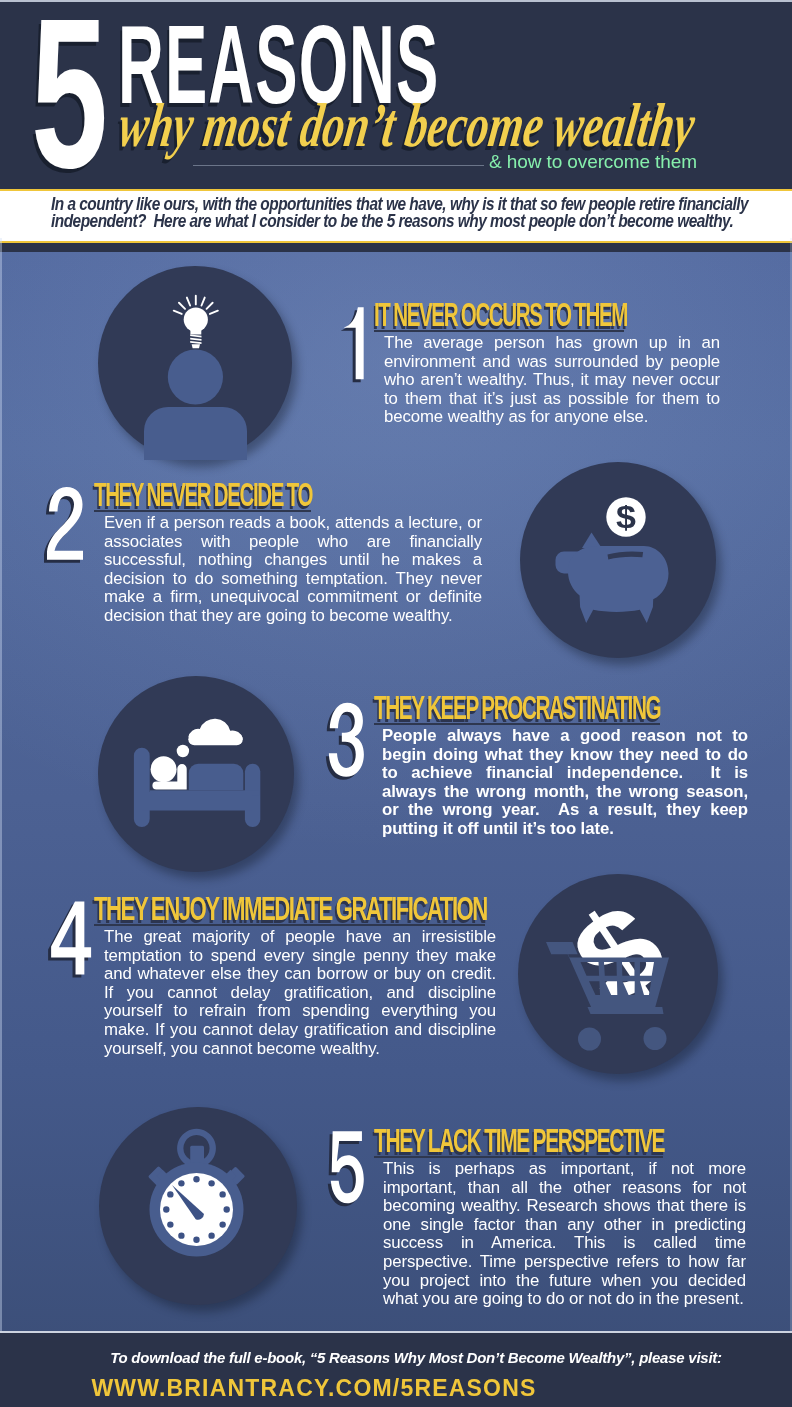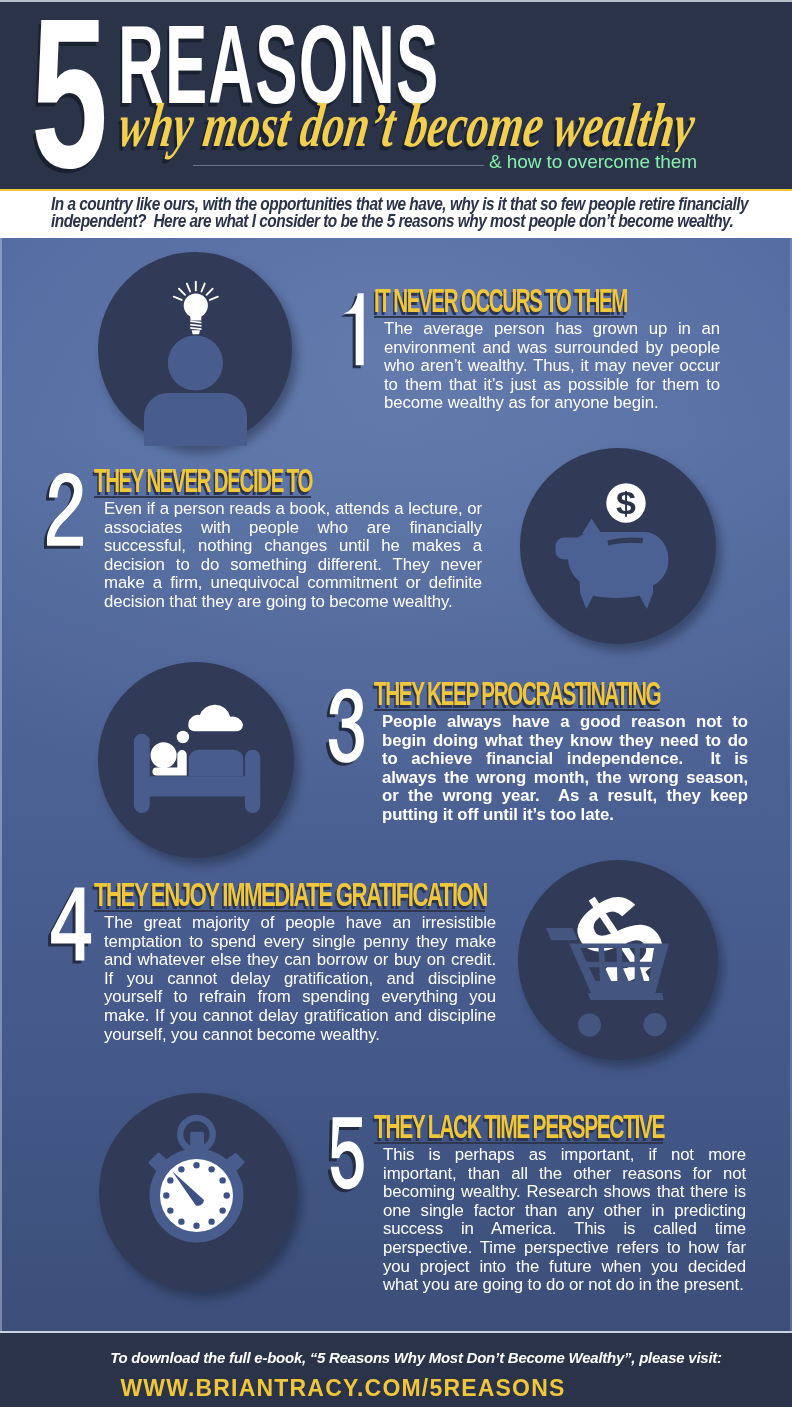--- a/index.html
+++ b/index.html
@@ -29,21 +29,21 @@
 
   
   .intro{position:absolute;left:0;top:189px;width:792px;height:54px;background:#fff;
          border-top:2.5px solid #f0c63a;border-bottom:2.5px solid #f0c63a;}
   .intro-text{position:absolute;left:51px;top:5px;width:824px;font-family:"Liberation Sans",sans-serif;
         font-weight:bold;font-style:italic;font-size:18px;line-height:16.5px;color:#2b3349;
         letter-spacing:-0.6px;transform:scaleX(0.857);transform-origin:left top;
         white-space:pre-wrap;}
 
   
-  .body{position:absolute;left:0;top:238px;width:792px;height:1093px;
+  .body{position:absolute;left:0;top:252px;width:792px;height:1093px;
         background:
           radial-gradient(110% 60% at 50% 10%, rgba(190,210,245,0.18) 0%, rgba(190,210,245,0.0) 75%),
           linear-gradient(180deg,#4e659c 0%,#51699e 18%,#4c6193 50%,#44598a 75%,#3c4f79 100%);
         overflow:hidden;}
   .edge-l{position:absolute;left:0;top:238px;width:2px;height:1093px;background:rgba(210,222,245,0.40);}
   .edge-r{position:absolute;right:0;top:238px;width:2px;height:1093px;background:rgba(210,222,245,0.22);}
 
   
   .circ{position:absolute;border-radius:50%;background:#313a56;
         box-shadow:5px 7px 10px rgba(18,24,40,0.40);}
@@ -63,21 +63,21 @@
          text-align:justify;letter-spacing:-0.1px;white-space:pre-wrap;}
 
   
   .footer{position:absolute;left:0;top:1331px;width:792px;height:76px;background:#2b3349;}
   .footer-topline{position:absolute;left:0;top:0;width:792px;height:2px;background:#ccd3e0;}
   .footer-line1{position:absolute;left:0;top:18px;width:792px;text-align:center;
         font-family:"Liberation Sans",sans-serif;font-weight:bold;font-style:italic;font-size:15px;
         color:#ffffff;letter-spacing:-0.25px;padding-left:40px;}
   .footer-line2{position:absolute;left:0;top:44px;width:628px;text-align:center;
         font-family:"Liberation Sans",sans-serif;font-weight:bold;font-size:23px;
-        color:#f0c63a;letter-spacing:1.2px;margin-left:29px;}
+        color:#f0c63a;letter-spacing:1.2px;}
 </style>
 </head>
 <body>
 
 <div class="page">
 
   <div class="header">
     <div class="header-topline"></div>
     <div class="big5">5</div>
     <div class="reasons">REASONS</div>
@@ -119,21 +119,21 @@
 </svg>
       </div>
   <div class="rnum">
         <svg class="numsvg" width="25.33" height="80.73" viewBox="-5.00 -5.00 57.00 111.00" preserveAspectRatio="none" style="left:341.33px;top:50.64px;">
           <path d="M 1 29 C 17 26 28 17 33 1 L 46 1 L 46 100 L 28 100 L 28 29 Z" fill="#252d44" transform="translate(-6.750,4.125)"></path>
           <path d="M 1 29 C 17 26 28 17 33 1 L 46 1 L 46 100 L 28 100 L 28 29 Z" fill="#ffffff"></path>
         </svg>
       </div>
   <div class="rhead" style="left:374px;top:46px;font-size:33px;transform:scaleX(0.622);">IT NEVER OCCURS TO THEM</div>
   <div class="rrule" style="left:374px;top:78px;width:250px;"></div>
-  <div class="rbody" style="left:384px;top:82px;width:336px;font-size:16.8px;line-height:18.6px;">The average person has grown up in an environment and was surrounded by people who aren’t wealthy. Thus, it may never occur to them that it’s just as possible for them to become wealthy as for anyone begin.</div>
+  <div class="rbody" style="left:384px;top:82px;width:336px;font-size:16.8px;line-height:18.6px;">The average person has grown up in an environment and was surrounded by people who aren’t wealthy. Thus, it may never occur to them that it’s just as possible for them to become wealthy as for anyone else.</div>
   <div class="circ" style="left:520px;top:210px;width:196px;height:196px;">
 <svg class="icon" viewBox="0 0 196 196">
   <g fill="#4c6193">
 
     <path d="M71.5 70.5 l11.5 17.5 l-21.0 -2.0 z"></path>
 
     <path d="M63 89.5 h-19 a8.5 8.5 0 0 0 -8.5 8.5 v5 a8.5 8.5 0 0 0 8.5 8.5 h19 z"></path>
 
     <path d="M78 84 h46 c13.5 0 24.5 12.2 24.5 27.5 c0 11.5 -6.2 21.5 -15.3 25.8
              l-0.3 7.6 l-6.1 16 l-7.0 -13.2 c-7.0 1.4 -14.8 2.2 -23.3 2.2
@@ -148,21 +148,21 @@
 </svg>
       </div>
   <div class="rnum">
         <svg class="numsvg" width="42.00" height="80.75" viewBox="-4.00 -19.00 84.00 125.00" preserveAspectRatio="none" style="left:44.00px;top:231.12px;">
           <path d="M 2 100 L 2 87 C 4 74 13 62 29 50 C 41 41 48 34 51 29 C 54 24 56 19 56 14 C 56 6 50 1 41 1 C 30 1 24 9 23 25 L 6 25 C 7 3 19 -13 41 -13 C 61 -13 73 -2 73 14 C 73 24 69 33 61 41 C 55 47 46 55 34 64 C 25 71 19 79 17 86 L 74 86 L 74 100 Z" fill="#252d44" transform="translate(-6.000,4.644)"></path>
           <path d="M 2 100 L 2 87 C 4 74 13 62 29 50 C 41 41 48 34 51 29 C 54 24 56 19 56 14 C 56 6 50 1 41 1 C 30 1 24 9 23 25 L 6 25 C 7 3 19 -13 41 -13 C 61 -13 73 -2 73 14 C 73 24 69 33 61 41 C 55 47 46 55 34 64 C 25 71 19 79 17 86 L 74 86 L 74 100 Z" fill="#ffffff"></path>
         </svg>
       </div>
   <div class="rhead" style="left:94px;top:226px;font-size:33px;transform:scaleX(0.62);">THEY NEVER DECIDE TO</div>
   <div class="rrule" style="left:94px;top:258px;width:217px;"></div>
-  <div class="rbody" style="left:104px;top:262px;width:378px;font-size:16.8px;line-height:18.6px;">Even if a person reads a book, attends a lecture, or associates with people who are financially successful, nothing changes until he makes a decision to do something different. They never make a firm, unequivocal commitment or definite decision that they are going to become wealthy.</div>
+  <div class="rbody" style="left:104px;top:262px;width:378px;font-size:16.8px;line-height:18.6px;">Even if a person reads a book, attends a lecture, or associates with people who are financially successful, nothing changes until he makes a decision to do something temptation. They never make a firm, unequivocal commitment or definite decision that they are going to become wealthy.</div>
   <div class="circ" style="left:98px;top:424px;width:196px;height:196px;">
 <svg class="icon" viewBox="0 0 196 196">
   <g fill="#485d8e">
     <rect x="35.9" y="71.8" width="15.8" height="79.2" rx="7.9"></rect>
     <rect x="146.9" y="87.7" width="15.4" height="63.3" rx="7.7"></rect>
     <rect x="51.7" y="114.3" width="110.0" height="5.5"></rect>
     <rect x="44.0" y="116.0" width="110.0" height="18.5"></rect>
     <path d="M100.3 87.7 h35.5 a9.5 9.5 0 0 1 9.5 9.5 v17.1 h-54.5 v-17.1 a9.5 9.5 0 0 1 9.5 -9.5 z"></path>
   </g>
   <g fill="#ffffff">

